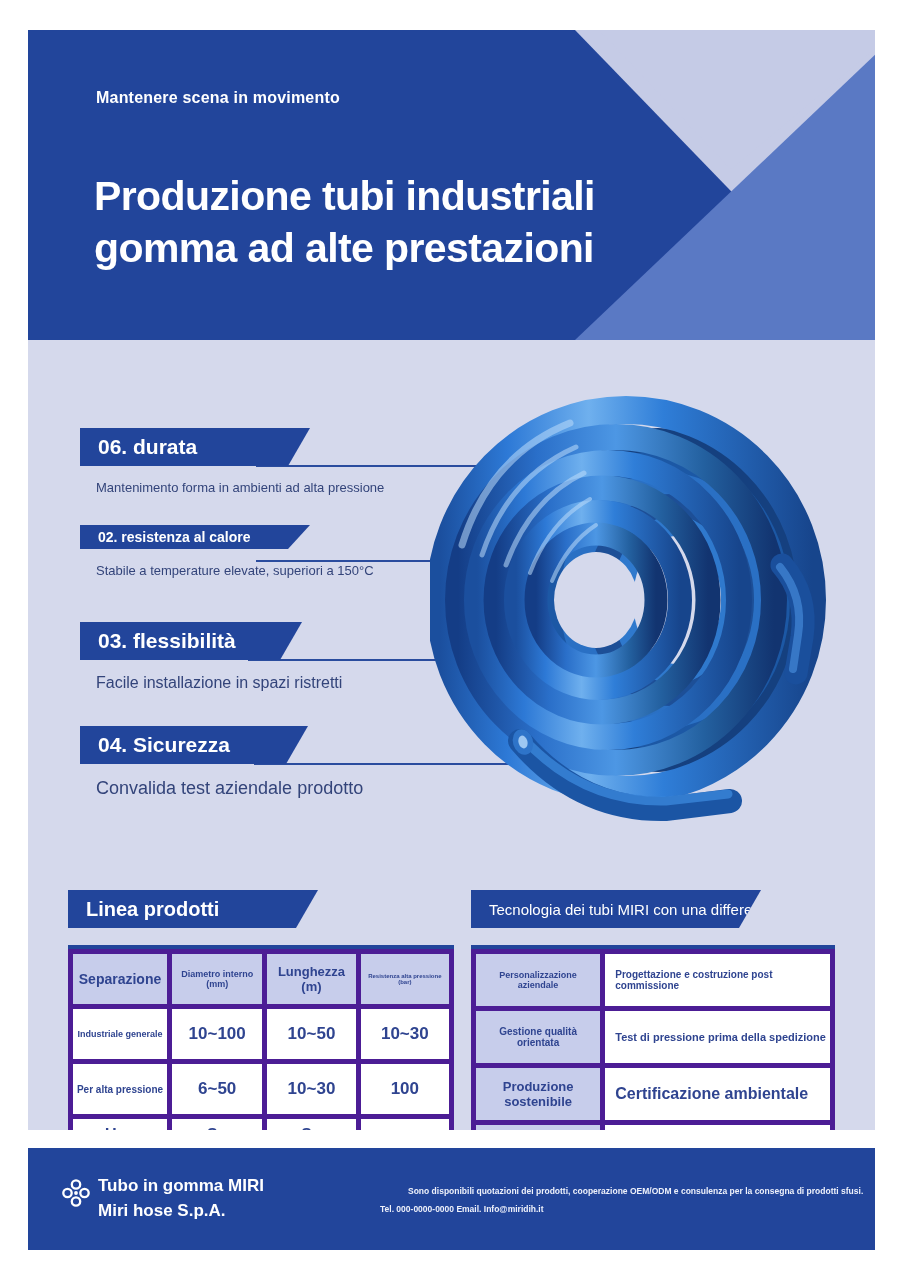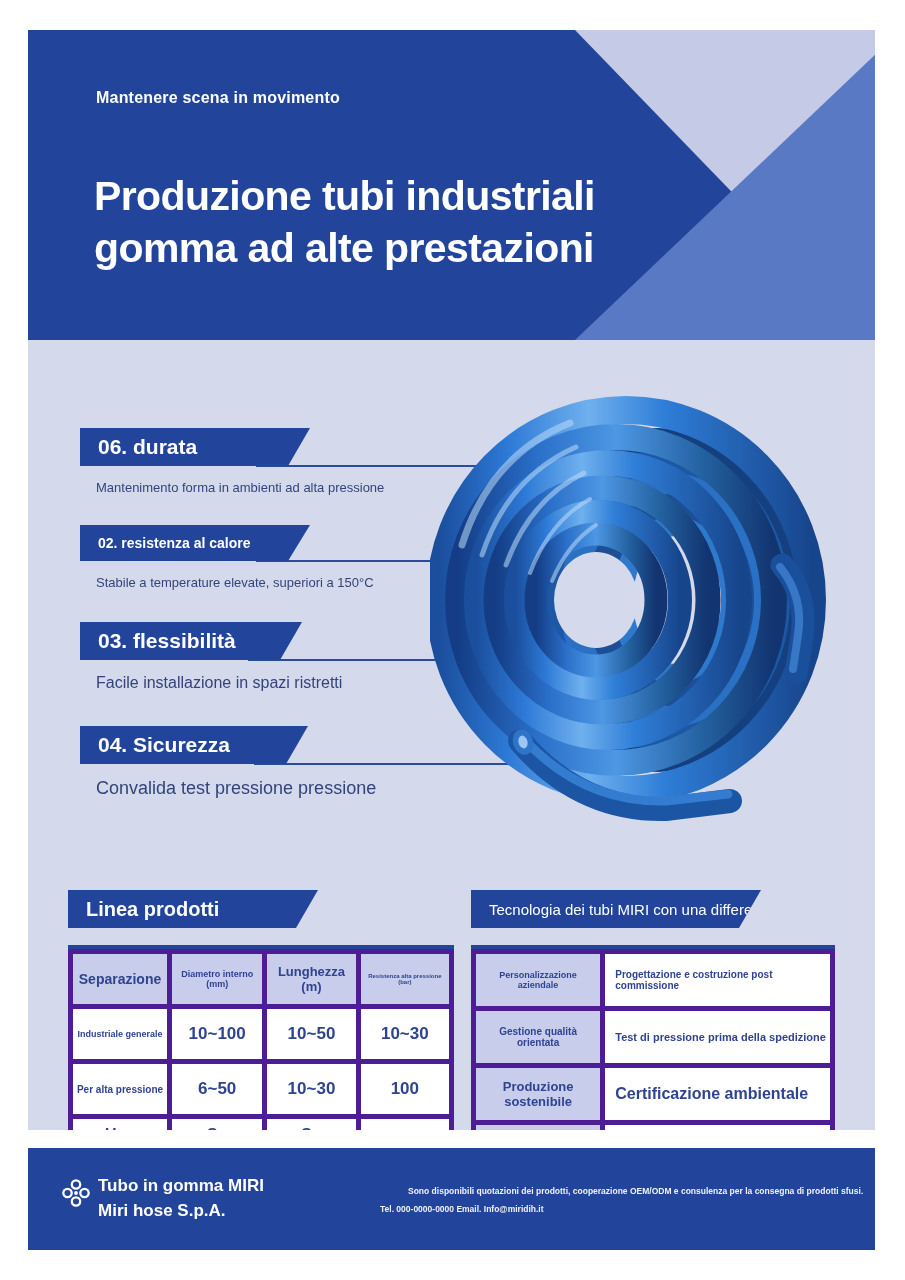--- a/index.html
+++ b/index.html
@@ -321,38 +321,38 @@
     </div>
 
     <div class="feature" style="left:52px; top:88px; width:360px;">
       <div class="feat-bar" style="width:230px; height:38px; font-size:21px; font-weight:bold;">
         <span>06. durata</span>
       </div>
       <div class="feat-desc" style="font-size:13px;">Mantenimento forma in ambienti ad alta pressione</div>
     </div>
 
     <div class="feature" style="left:52px; top:185px; width:360px;">
-      <div class="feat-bar" style="width:230px; height:36px; font-size:14px; font-weight:bold;">
+      <div class="feat-bar" style="width:230px; height:24px; font-size:14px; font-weight:bold;">
         <span>02. resistenza al calore</span>
       </div>
       <div class="feat-desc" style="font-size:13px;">Stabile a temperature elevate, superiori a 150°C</div>
     </div>
 
     <div class="feature" style="left:52px; top:282px; width:360px;">
       <div class="feat-bar" style="width:222px; height:38px; font-size:21px; font-weight:bold;">
         <span>03. flessibilità</span>
       </div>
       <div class="feat-desc" style="font-size:16px;">Facile installazione in spazi ristretti</div>
     </div>
 
     <div class="feature" style="left:52px; top:386px; width:360px;">
       <div class="feat-bar" style="width:228px; height:38px; font-size:21px; font-weight:bold;">
         <span>04. Sicurezza</span>
       </div>
-      <div class="feat-desc" style="font-size:18px;">Convalida test pressione pressione</div>
+      <div class="feat-desc" style="font-size:18px;">Convalida test aziendale prodotto</div>
     </div>
 
     <div class="tbl-banner" style="left:40px; top:550px; width:250px; font-size:20px; font-weight:bold;">
       <span>Linea prodotti</span>
     </div>
 
     <div class="tbl" style="left:40px; top:605px; width:386px;">
       <table>
         <colgroup>
           <col style="width:26%">

